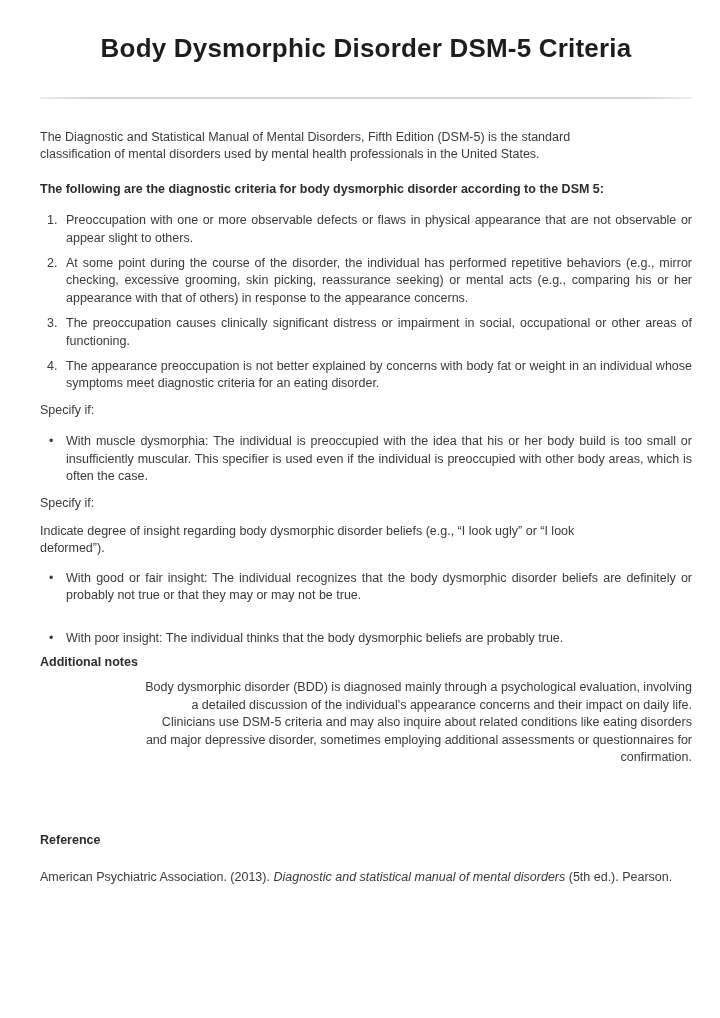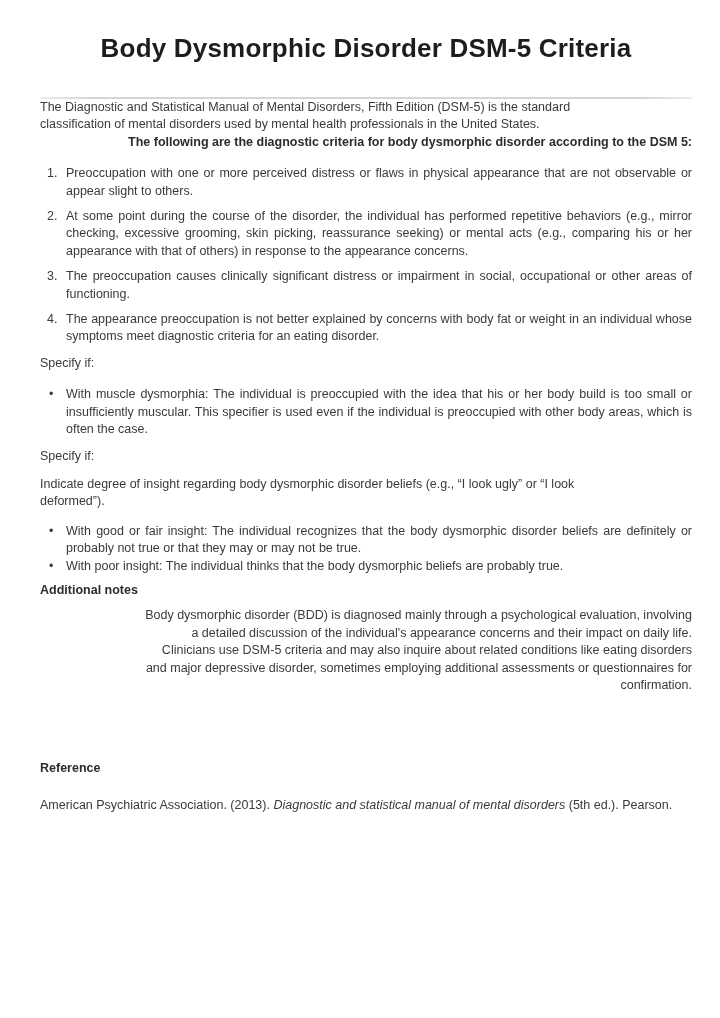--- a/index.html
+++ b/index.html
@@ -31,22 +31,22 @@
   }
   p, li {
     font-size: 12.5px;
     line-height: 17.4px;
   }
   .prewrap { white-space: pre-line; }
   .bold-head {
     font-weight: bold;
     color: #2c2c2c;
   }
-  .intro { }
-  .criteria-heading { margin-top: 0; text-align: right; }
+  .intro { margin-top: 30px; }
+  .criteria-heading { margin-top: 17px; }
   ol.criteria { margin-top: 14px; list-style: none; counter-reset: crit; }
   ol.criteria > li {
     counter-increment: crit;
     position: relative;
     padding-left: 26px;
     text-align: justify;
   }
   ol.criteria > li::before {
     content: counter(crit) ".";
     position: absolute;
@@ -58,21 +58,21 @@
   ul.bullets > li {
     position: relative;
     padding-left: 26px;
     text-align: justify;
   }
   ul.bullets > li::before {
     content: "\2022";
     position: absolute;
     left: 9px;
   }
-  ul.bullets > li + li { margin-top: 0; }
+  ul.bullets > li + li { margin-top: 25px; }
   .specify-2 { margin-top: 9px; }
   .insight-intro { margin-top: 11px; }
   ul.insight-bullets { margin-top: 12px; }
   .notes-heading { margin-top: 7px; }
   .notes-body { margin-top: 8px; text-align: right; }
   .reference-heading { margin-top: 66px; }
   .reference-citation { margin-top: 19px; }
   .italic { font-style: italic; }
 </style>
 </head>
@@ -83,21 +83,21 @@
   <h1 class="doc-title">Body Dysmorphic Disorder DSM-5 Criteria</h1>
 
   <div class="divider"></div>
 
   <p class="intro prewrap">The Diagnostic and Statistical Manual of Mental Disorders, Fifth Edition (DSM-5) is the standard
 classification of mental disorders used by mental health professionals in the United States.</p>
 
   <p class="criteria-heading bold-head">The following are the diagnostic criteria for body dysmorphic disorder according to the DSM 5:</p>
 
   <ol class="criteria">
-    <li>Preoccupation with one or more perceived distress or flaws in physical appearance that are not observable or appear slight to others.</li>
+    <li>Preoccupation with one or more observable defects or flaws in physical appearance that are not observable or appear slight to others.</li>
     <li>At some point during the course of the disorder, the individual has performed repetitive behaviors (e.g., mirror checking, excessive grooming, skin picking, reassurance seeking) or mental acts (e.g., comparing his or her appearance with that of others) in response to the appearance concerns.</li>
     <li>The preoccupation causes clinically significant distress or impairment in social, occupational or other areas of functioning.</li>
     <li>The appearance preoccupation is not better explained by concerns with body fat or weight in an individual whose symptoms meet diagnostic criteria for an eating disorder.</li>
   </ol>
 
   <p class="specify-1">Specify if:</p>
 
   <ul class="bullets">
     <li>With muscle dysmorphia: The individual is preoccupied with the idea that his or her body build is too small or insufficiently muscular. This specifier is used even if the individual is preoccupied with other body areas, which is often the case.</li>
   </ul>

